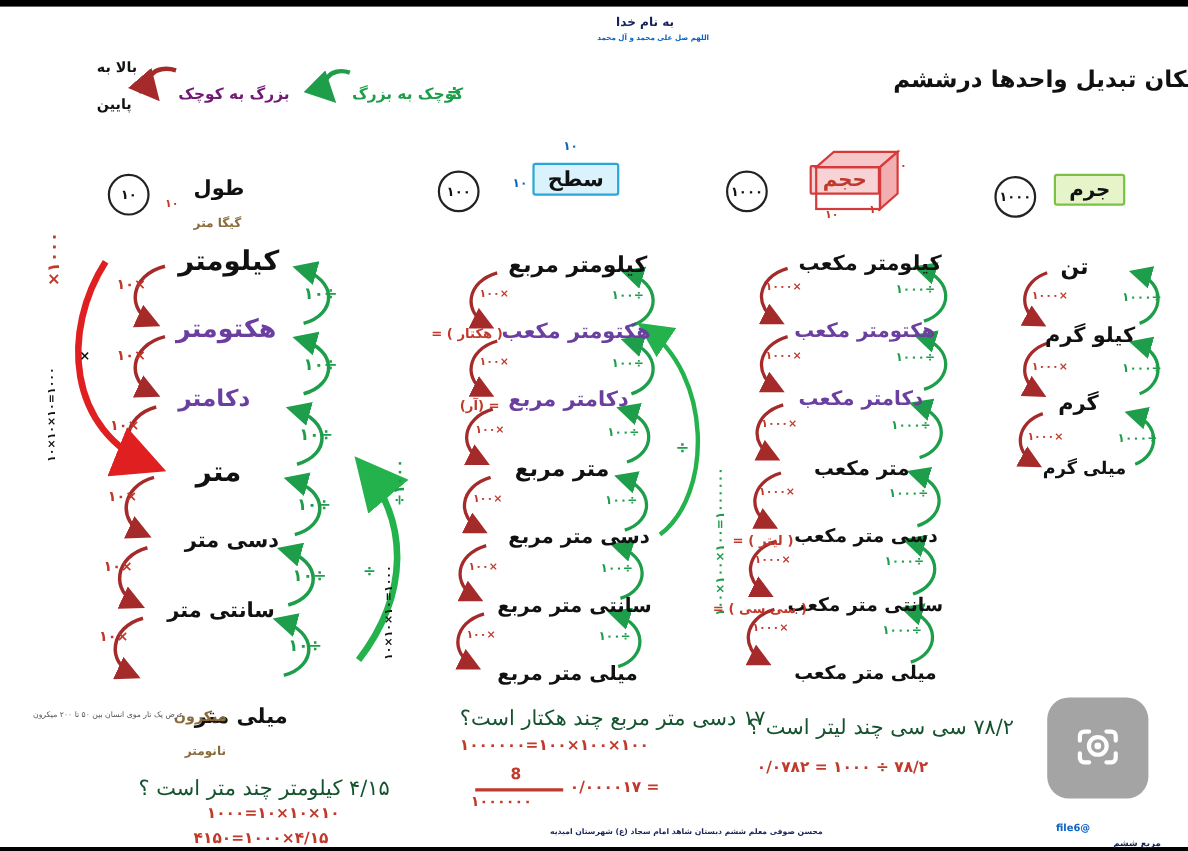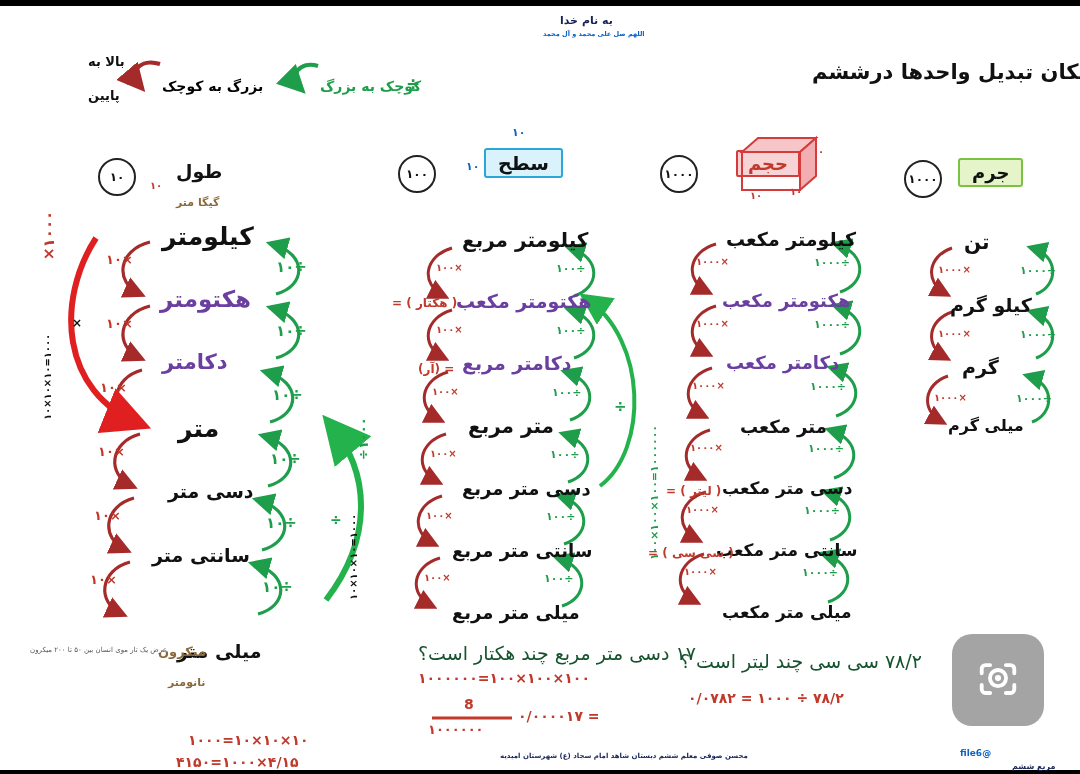--- a/index.html
+++ b/index.html
@@ -21,21 +21,21 @@
 
   
   .t{position:absolute;white-space:nowrap;direction:rtl;}
   .bold{font-weight:bold;}
 
   .hdr-title{font-size:21px;font-weight:bold;color:#111;}
   .bism{font-size:11px;font-weight:bold;color:#16235a;}
   .bism2{font-size:6.5px;color:#0b63c5;font-weight:bold;}
 
   .legend-green{color:#1e9e4a;font-weight:bold;font-size:14px;}
-  .legend-dark{color:#000000;font-weight:bold;font-size:14px;}
+  .legend-dark{color:#701a75;font-weight:bold;font-size:14px;}
 
   .circ{
     position:absolute;border:2px solid #222;border-radius:50%;
     width:34px;height:34px;display:flex;align-items:center;justify-content:center;
     font-size:12px;font-weight:bold;color:#111;background:#fff;
   }
 
   .col-title{
     font-size:19px;font-weight:bold;color:#111;
   }
@@ -319,20 +319,21 @@
   <div class="t u-m" style="left:948px;top:416px;font-size:16px;">میلی گرم</div>
 
   <div class="t mult-sm" style="left:938px;top:264px;">×۱۰۰۰</div>
   <div class="t mult-sm" style="left:938px;top:328px;">×۱۰۰۰</div>
   <div class="t mult-sm" style="left:934px;top:392px;">×۱۰۰۰</div>
 
   <div class="t div-sm" style="left:1020px;top:264px;">÷۱۰۰۰</div>
   <div class="t div-sm" style="left:1020px;top:328px;">÷۱۰۰۰</div>
   <div class="t div-sm" style="left:1016px;top:392px;">÷۱۰۰۰</div>
 
+  <div class="t note-blue" style="left:126px;top:706px;">۴/۱۵ کیلومتر چند متر است ؟</div>
   <div class="t note-red" style="left:188px;top:732px;font-size:14px;">۱۰×۱۰×۱۰=۱۰۰۰</div>
   <div class="t note-red" style="left:176px;top:754px;font-size:14px;">۴/۱۵×۱۰۰۰=۴۱۵۰</div>
 
   <div class="t note-blue" style="left:418px;top:642px;">۱۷ دسی متر مربع چند هکتار است؟</div>
   <div class="t note-red" style="left:418px;top:670px;font-size:14px;">۱۰۰×۱۰۰×۱۰۰=۱۰۰۰۰۰۰</div>
   <div class="t note-red" style="left:464px;top:696px;font-size:14px;">8</div>
   <div class="t note-red" style="left:428px;top:722px;font-size:13px;">۱۰۰۰۰۰۰</div>
   <div class="t note-red" style="left:518px;top:708px;font-size:14px;">= ۰/۰۰۰۰۱۷</div>
 
   <div class="t note-blue" style="left:680px;top:650px;">۷۸/۲ سی سی چند لیتر است ؟</div>

